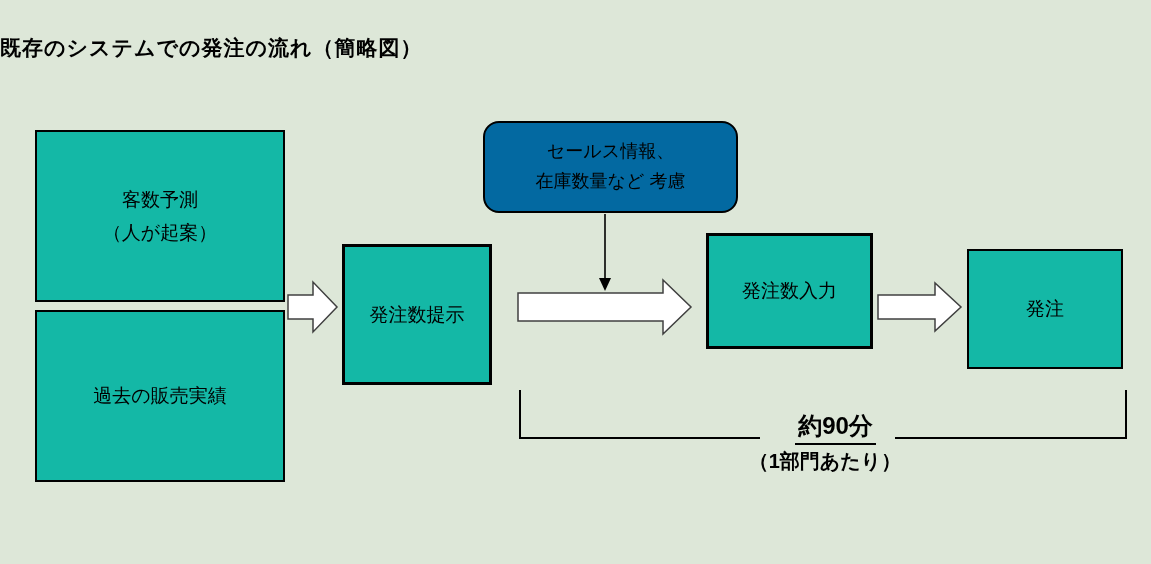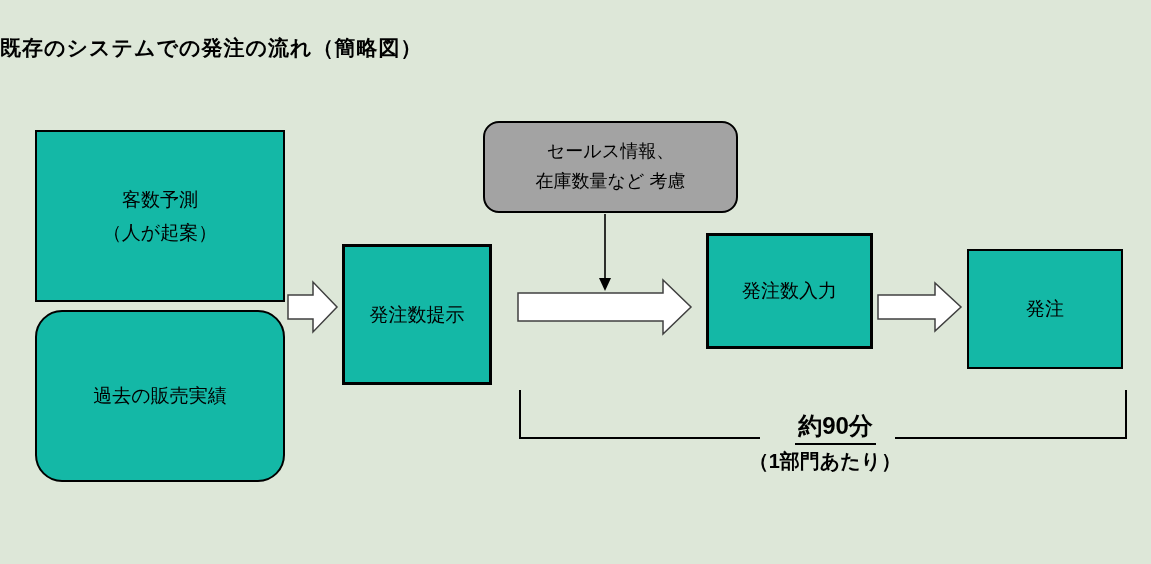--- a/index.html
+++ b/index.html
@@ -18,28 +18,28 @@
 
   .box {
     position:absolute; background:#14b8a6; border:2px solid #000;
     display:flex; align-items:center; justify-content:center;
     text-align:center; font-size:19px;
   }
   .box .box-label { white-space:pre-line; line-height:1.75; }
   .box-thick { border-width:3px; }
 
   .box-customer { left:35px; top:130px; width:250px; height:172px; }
-  .box-past     { left:35px; top:310px; width:250px; height:172px;border-radius:27px; }
+  .box-past     { left:35px; top:310px; width:250px; height:172px; }
   .box-suggest  { left:342px; top:244px; width:150px; height:141px;text-align:right; }
   .box-input    { left:706px; top:233px; width:167px; height:116px; }
   .box-order    { left:967px; top:249px; width:156px; height:120px; }
 
   .note {
     position:absolute; left:483px; top:121px; width:255px; height:92px;
-    background:#a3a3a3; border:2px solid #000; border-radius:16px;
+    background:#0369a1; border:2px solid #000; border-radius:16px;
     display:flex; align-items:center; justify-content:center;
     text-align:center; font-size:18px;
   }
   .note .box-label { white-space:pre-line; line-height:1.65; }
 
   .arrow-svg { position:absolute; display:block; }
   .arrow-1 { left:287px; top:280px; }
   .arrow-2 { left:517px; top:278px; }
   .arrow-3 { left:877px; top:281px; }
   .arrow-down { left:597px; top:214px; }

